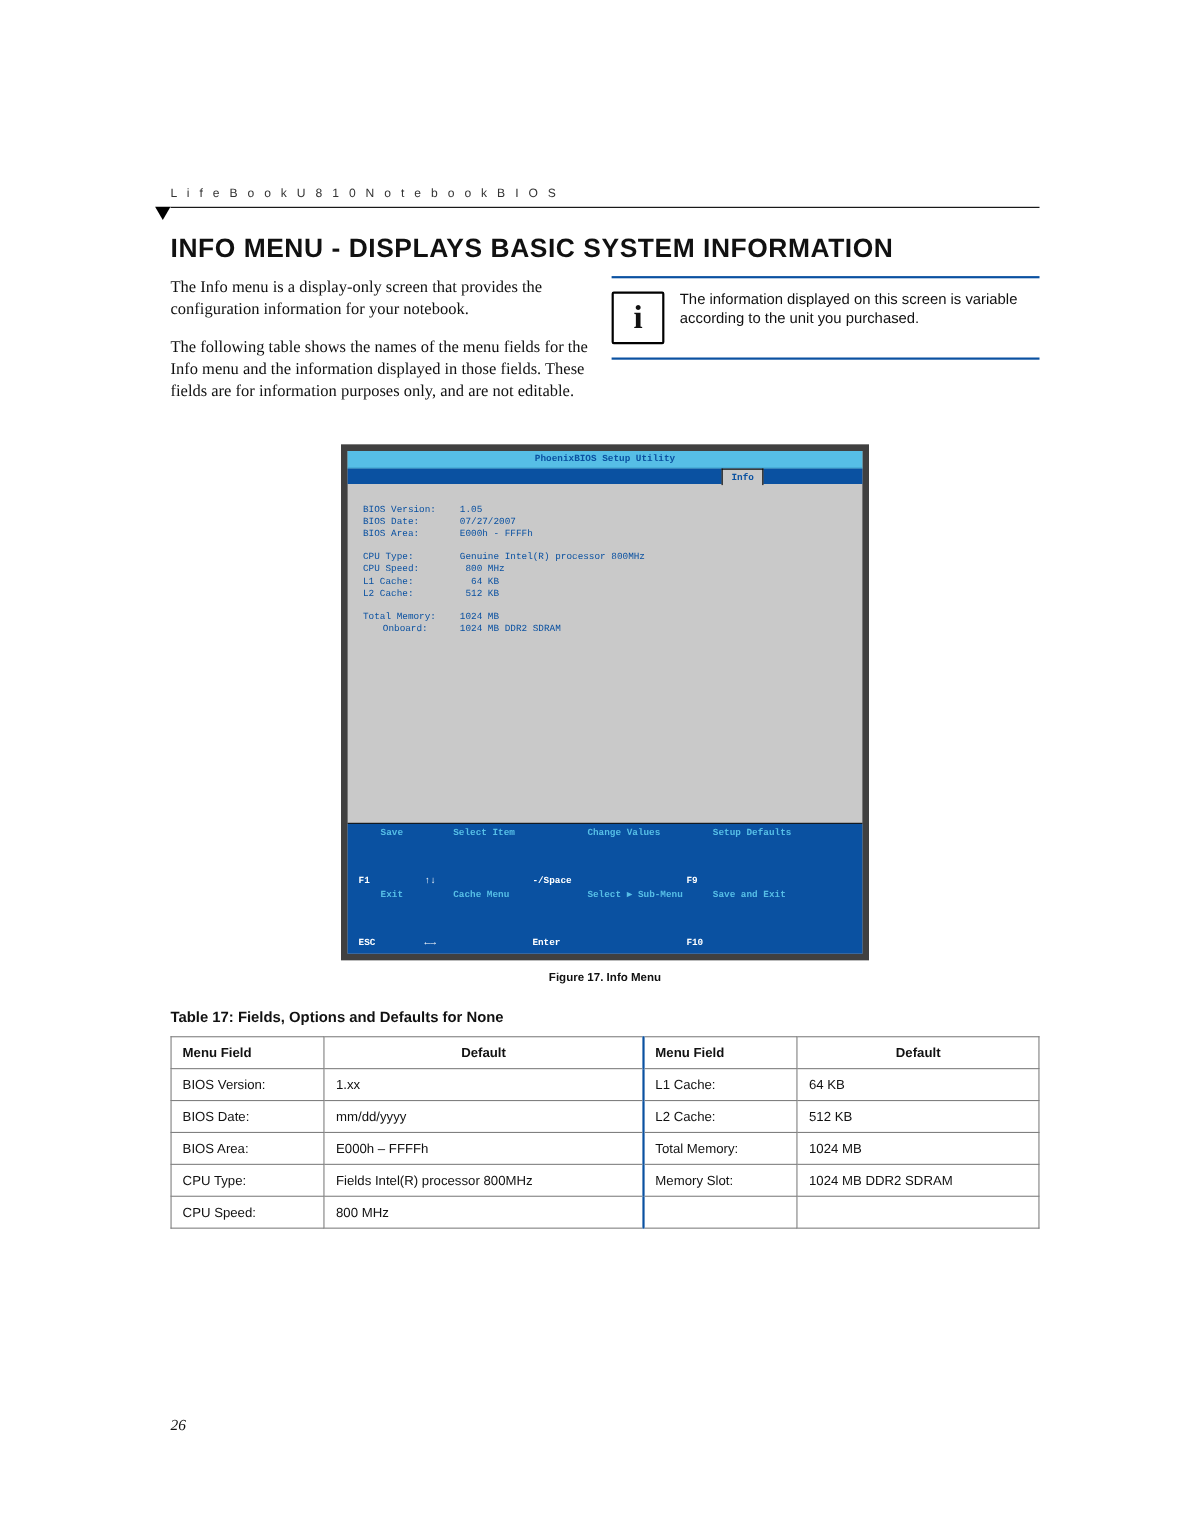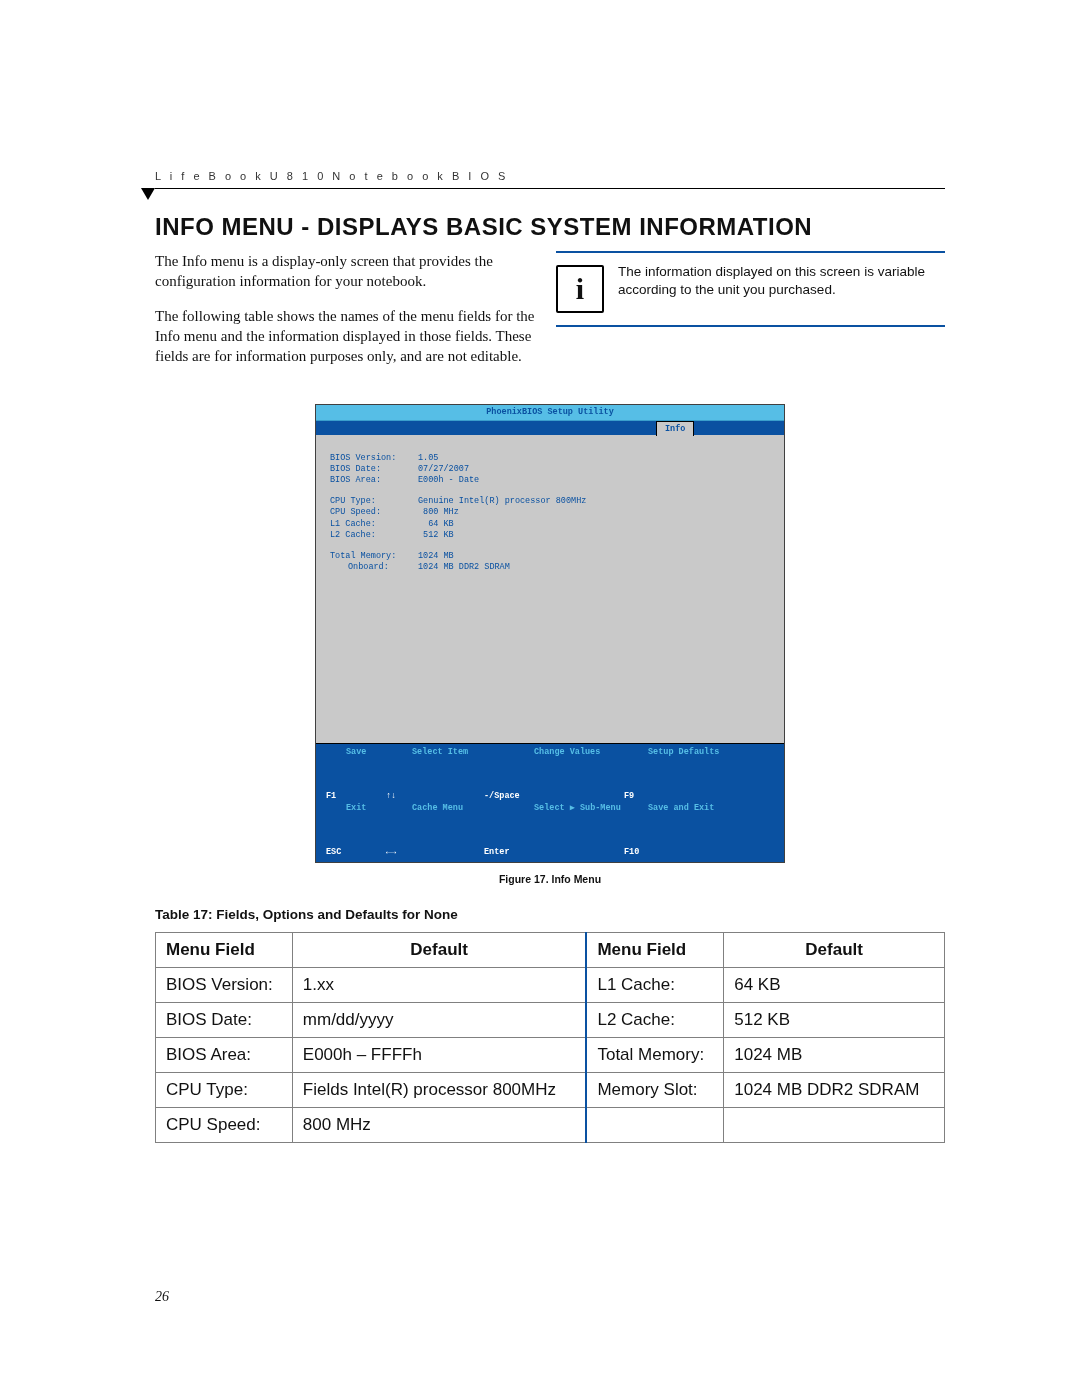--- a/index.html
+++ b/index.html
@@ -74,21 +74,21 @@
     border-radius: 2px;
     flex: 0 0 auto;
     margin-top: 2px;
   }
   .note-box .note-text { flex: 1; }
 
   
   .bios-window {
     width: 468px;
     margin: 24px auto 6px auto;
-    border: 1px solid #404040;
+    border: 6px solid #404040;
     font-family: "Courier New", monospace;
     font-size: 8.5px;
     line-height: 1.3;
     background: #c9c9c9;
     color: #0a51a1;
   }
   .bios-titlebar {
     background: #56bee6;
     color: #0a51a1;
     text-align: center;
@@ -146,21 +146,21 @@
   .table-title {
     font-family: "Helvetica Neue", Arial, sans-serif;
     font-weight: 700;
     font-size: 13.5px;
     margin: 6px 0 10px 0;
   }
   table.defaults {
     width: 100%;
     border-collapse: collapse;
     font-family: "Helvetica Neue", Arial, sans-serif;
-    font-size: 17px;
+    font-size: 12px;
   }
   table.defaults th, table.defaults td {
     border: 1px solid #808080;
     padding: 7px 10px;
     text-align: left;
     vertical-align: top;
   }
   table.defaults th { font-weight: 700; }
   table.defaults th.center { text-align: center; }
   table.defaults .colgap-l { border-right: 2px solid #0a51a1; }
@@ -201,21 +201,21 @@
 
   <div class="bios-window">
     <div class="bios-titlebar">PhoenixBIOS Setup Utility</div>
     <div class="bios-tabbar">
       <div class="tab">Info</div>
     </div>
     <div class="bios-body">
       <div class="grp">
         <div class="row"><span class="lbl">BIOS Version:</span><span class="val">1.05</span></div>
         <div class="row"><span class="lbl">BIOS Date:</span><span class="val">07/27/2007</span></div>
-        <div class="row"><span class="lbl">BIOS Area:</span><span class="val">E000h - Date</span></div>
+        <div class="row"><span class="lbl">BIOS Area:</span><span class="val">E000h - FFFFh</span></div>
       </div>
       <div class="grp">
         <div class="row"><span class="lbl">CPU Type:</span><span class="val">Genuine Intel(R) processor 800MHz</span></div>
         <div class="row"><span class="lbl">CPU Speed:</span><span class="val"> 800 MHz</span></div>
         <div class="row"><span class="lbl">L1 Cache:</span><span class="val">  64 KB</span></div>
         <div class="row"><span class="lbl">L2 Cache:</span><span class="val"> 512 KB</span></div>
       </div>
       <div class="grp">
         <div class="row"><span class="lbl">Total Memory:</span><span class="val">1024 MB</span></div>
         <div class="row"><span class="lbl-indent">Onboard:</span><span class="val">1024 MB DDR2 SDRAM</span></div>

